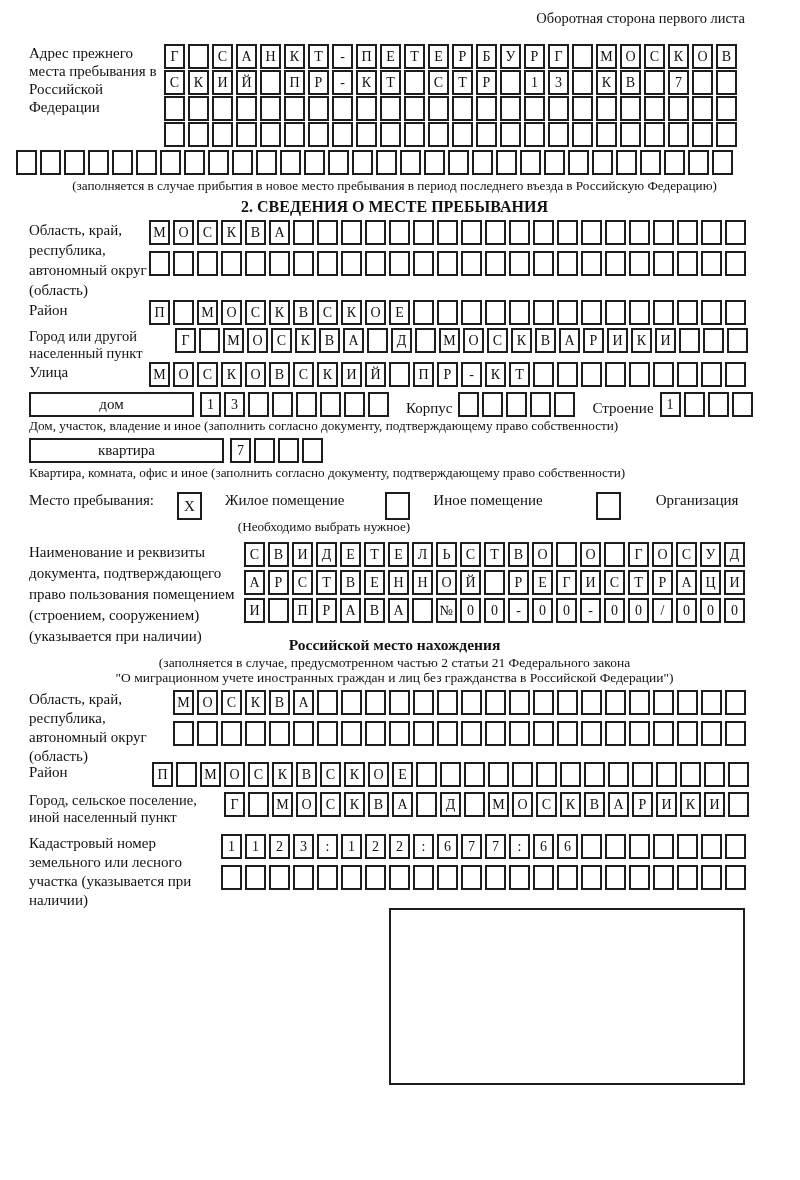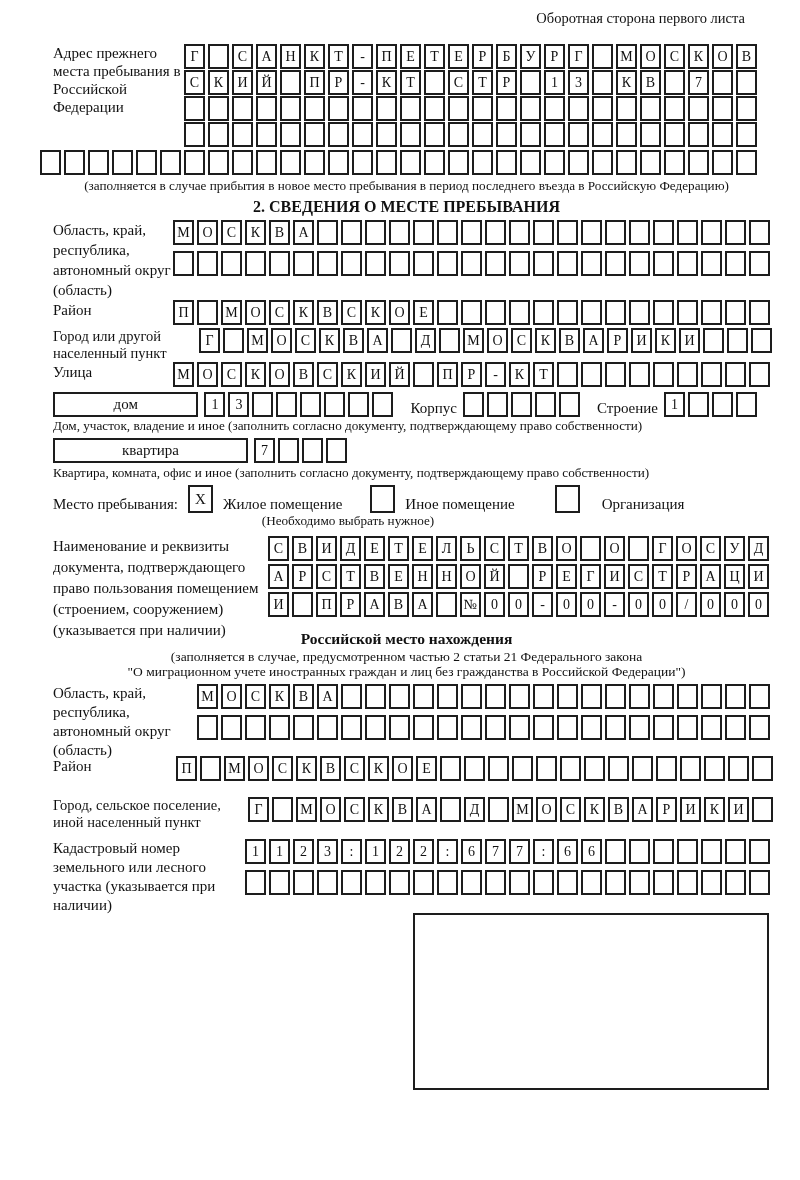--- a/index.html
+++ b/index.html
@@ -1,18 +1,18 @@
 <!DOCTYPE html>
 <html><head>
 <meta charset="utf-8">
 <style>
   html,body{margin:0;padding:0;background:#fff;}
   .page{
     position:relative;width:800px;height:1180px;box-sizing:border-box;
-    padding:10px 40px 0 53px;overflow:hidden;background:#fff;color:#111;
+    padding:10px 40px 0 29px;overflow:hidden;background:#fff;color:#111;
     font-family:"Liberation Serif","DejaVu Serif",serif;font-size:15px;
   }
   .page-header{ text-align:right;font-size:14.5px;padding-right:15px;height:16px; }
 
   
   .cellrow{display:flex;height:25px;}
   .cell{
     flex:0 0 21px;width:21px;height:25px;box-sizing:border-box;
     border:2px solid #1d1d1d;margin-right:3px;text-align:center;
     font-size:14px;line-height:21px;background:#fff;
@@ -44,36 +44,36 @@
 
   .house-row{margin-top:4px;display:flex;align-items:flex-end;height:26px;}
   .wide-box{box-sizing:border-box;height:25px;border:2px solid #1d1d1d;text-align:center;font-size:15px;line-height:21px;}
   .house-box{width:165px;margin-right:6px;}
   .apt-box{width:195px;margin-right:6px;}
   .inline-lbl{padding:2px 6px 0 14px;font-size:15px;}
   .caption{font-size:13.2px;margin-top:1px;height:15px;}
 
   .apt-row{margin-top:5px;display:flex;height:26px;}
 
-  .stay-row{margin-top:6px;display:flex;align-items:flex-end;height:27px;}
+  .stay-row{margin-top:12px;display:flex;align-items:flex-start;height:27px;gap:13px;}
   .chk{flex:0 0 25px;width:25px;height:28px;box-sizing:border-box;border:2px solid #1d1d1d;text-align:center;font-size:15px;line-height:24px;margin:0 10px;}
   .stay-note{font-size:13.2px;text-align:center;width:400px;margin-left:95px;height:15px;}
 
   .doc-block{margin-top:8px;height:84px;}
   .doc-label{width:215px;line-height:21px;overflow:visible;}
 
   .fact-title{font-weight:bold;font-size:15.5px;text-align:center;margin-top:10px;height:17px;}
   .fact-note{font-size:13.5px;text-align:center;height:15px;}
   .fact-note1{margin-top:2px;}
 
   .fact-region-block{margin-top:5px;height:70px;}
   .fact-region-label{width:144px;line-height:19px;}
   .fact-district-row{margin-top:2px;height:25px;}
   .fact-district-label{width:123px;}
-  .fact-city-block{margin-top:16px;height:36px;}
+  .fact-city-block{margin-top:5px;height:36px;}
   .fact-city-label{width:195px;line-height:17px;font-size:14.5px;}
   .cad-block{margin-top:6px;height:60px;}
   .cad-label{width:192px;line-height:19px;overflow:visible;}
 
   .mark-box{width:356px;height:177px;box-sizing:border-box;border:2px solid #1d1d1d;margin-left:360px;margin-top:14px;background:#fff;}
   .mark-caption{width:420px;margin-left:325px;margin-top:4px;text-align:center;font-size:13.5px;line-height:17px;}
 </style>
 </head>
 <body>
 

